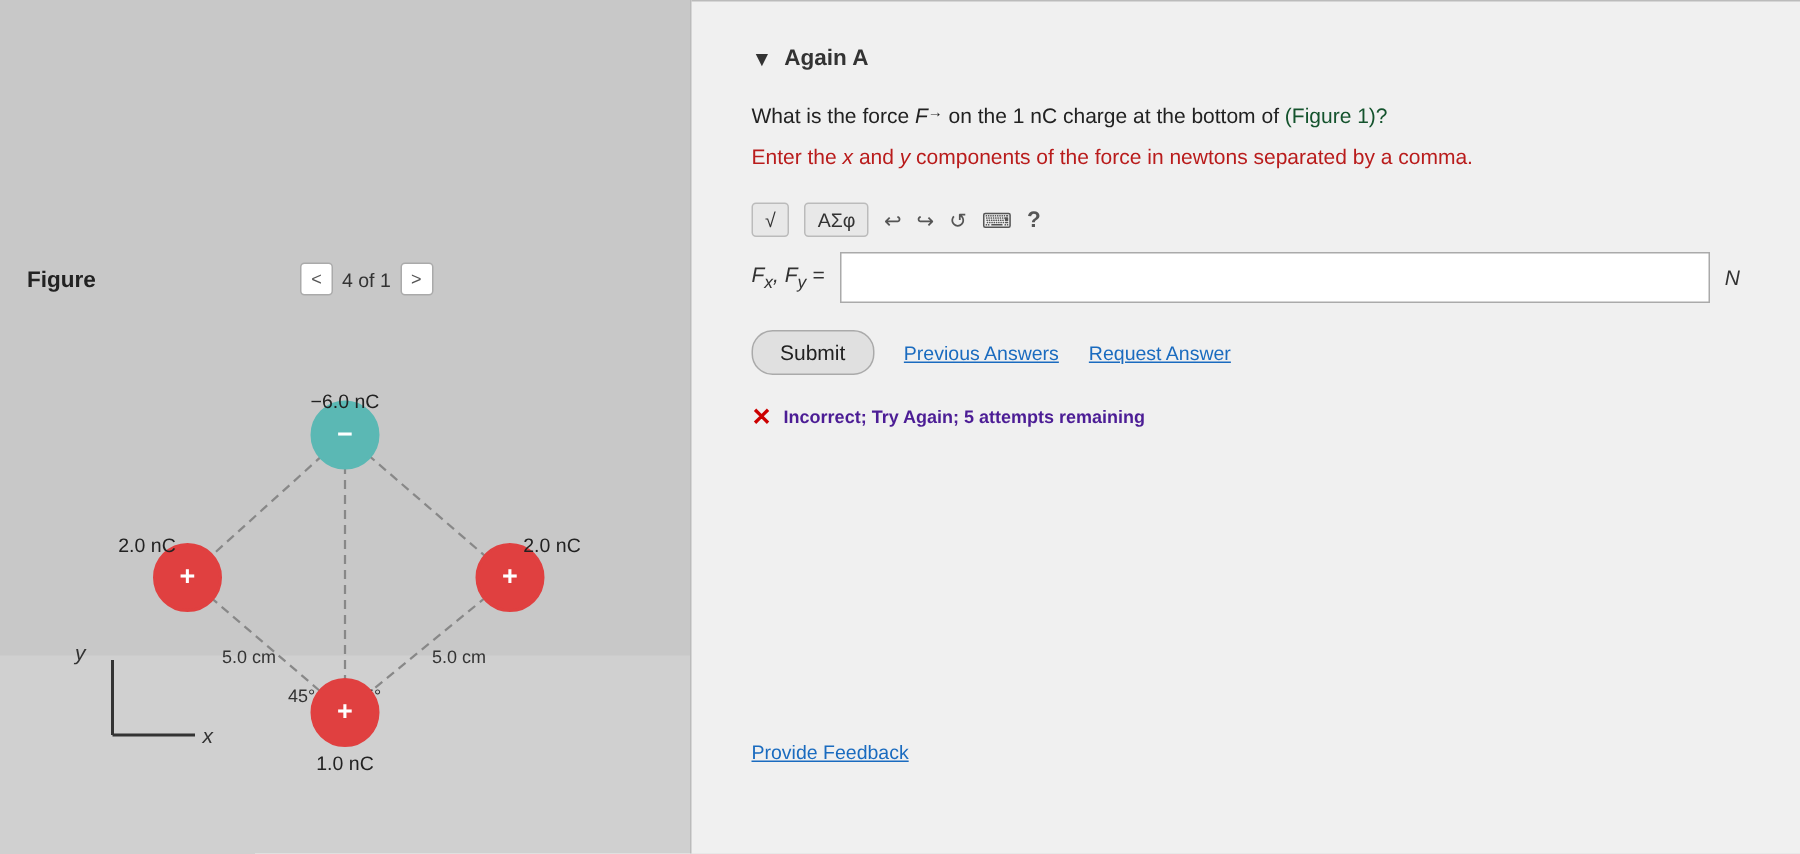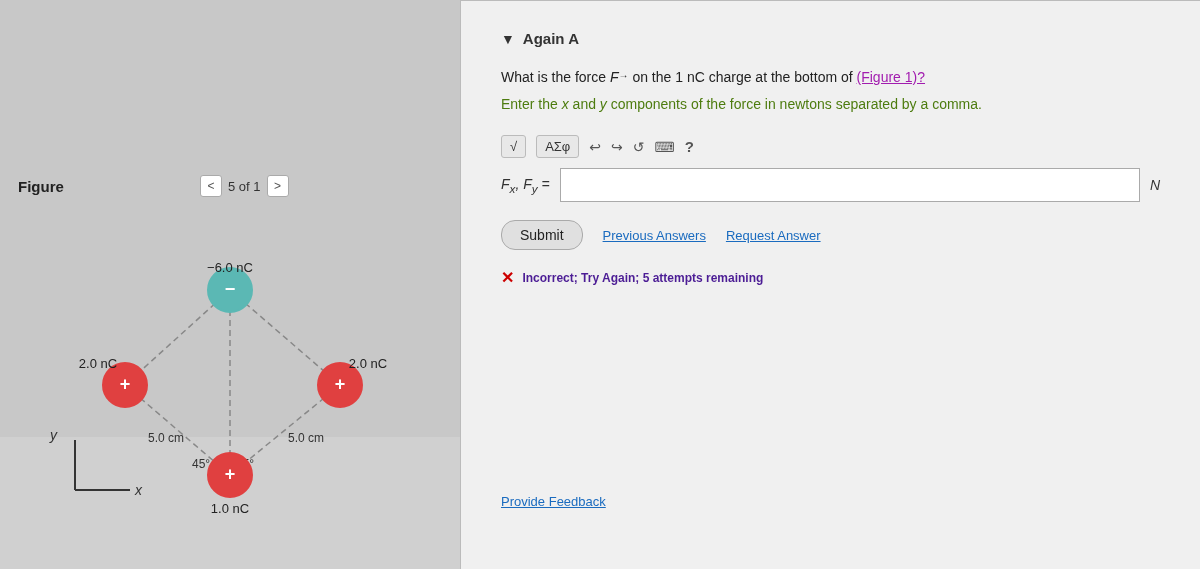--- a/index.html
+++ b/index.html
@@ -101,21 +101,21 @@
 
     .question-text {
       font-size: 14px;
       color: #222;
       margin-bottom: 6px;
       line-height: 1.5;
     }
 
     .question-sub {
       font-size: 14px;
-      color: #4d7c0f;
+      color: #b91c1c;
       margin-bottom: 20px;
       line-height: 1.5;
     }
 
     .toolbar {
       display: flex;
       align-items: center;
       gap: 10px;
       margin-bottom: 10px;
     }
@@ -229,21 +229,21 @@
     }
   </style>
 </head>
 <body>
 
 <div class="left-panel">
   <span class="figure-label">Figure</span>
 
   <div class="figure-nav">
     <button class="nav-btn">&lt;</button>
-    <span class="nav-text">5 of 1</span>
+    <span class="nav-text">4 of 1</span>
     <button class="nav-btn">&gt;</button>
   </div>
 
   <div class="diagram-area">
     <svg class="diagram-svg" viewBox="0 0 420 320">
 
       <line x1="55" y1="280" x2="55" y2="230" stroke="#333" stroke-width="2"></line>
       <line x1="55" y1="280" x2="110" y2="280" stroke="#333" stroke-width="2"></line>
       <text x="30" y="230" font-size="14" fill="#333" font-style="italic">y</text>
       <text x="115" y="285" font-size="14" fill="#333" font-style="italic">x</text>
@@ -289,21 +289,21 @@
 <div class="right-panel">
   <div class="divider-top"></div>
 
   <div class="part-header">
     <span class="part-arrow">▼</span>
     <span class="part-title">Again A</span>
   </div>
 
   <div class="question-text">
     What is the force <em>F</em><span style="display:inline-block;position:relative;top:-4px;font-size:10px;">→</span> on the 1 nC charge at the bottom of 
-    <span style="text-decoration:underline;color:#a21caf;cursor:pointer;">(Figure 1)?</span>
+    <span style="color:#14532d;cursor:pointer;">(Figure 1)?</span>
   </div>
   <div class="question-sub">
     Enter the <em>x</em> <span>and</span> <em>y</em> components of the force in newtons separated by a comma.
   </div>
 
   <div class="toolbar">
     <button class="toolbar-btn">
       <span>√</span>
     </button>
     <button class="toolbar-btn">

